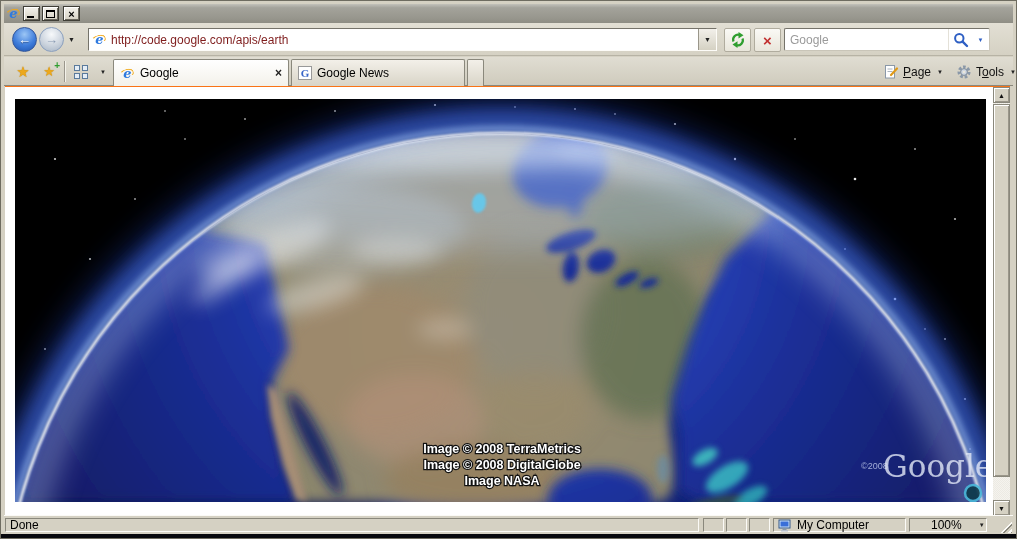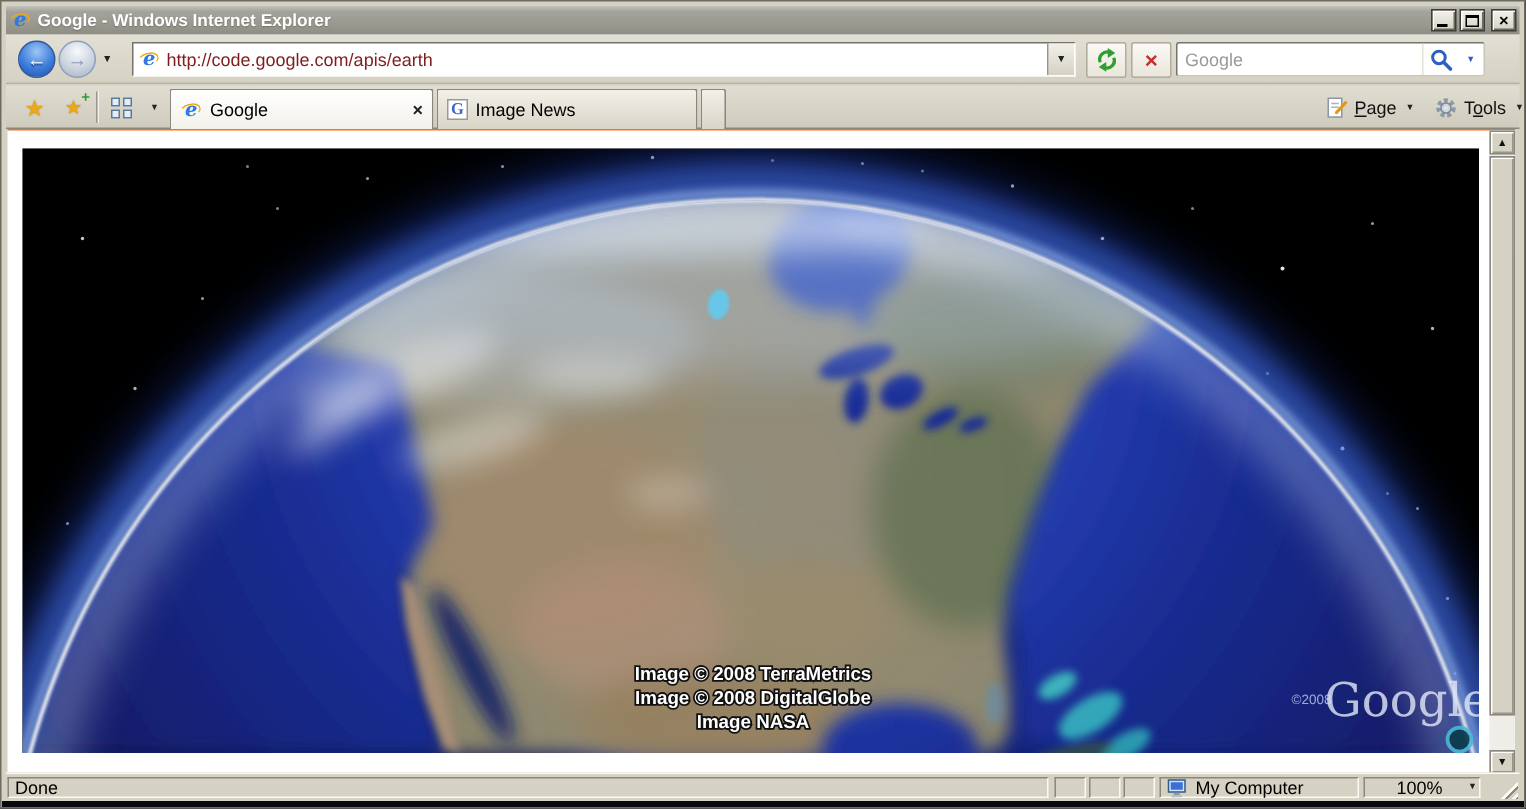--- a/index.html
+++ b/index.html
@@ -149,21 +149,20 @@
 </style>
 </head>
 <body>
 
 <div class="win">
 
   <div class="titlebar">
     <span class="ie-ico">
         <span>e</span>
       </span>
-    <span class="ttl">Google - Windows Internet Explorer</span>
     <span class="winbtn">
         <span class="g-min"></span>
       </span>
     <span class="winbtn">
         <span class="g-max"></span>
       </span>
     <span class="winbtn close">
         <span>×</span>
       </span>
   </div>
@@ -238,21 +237,21 @@
       <span class="ie-ico favicon">
           <span>e</span>
         </span>
       <span class="lbl">Google</span>
       <span class="tab-close">×</span>
     </div>
     <div class="tab inactive">
       <span class="g-fav favicon">
           <span>G</span>
         </span>
-      <span class="lbl">Image News</span>
+      <span class="lbl">Google News</span>
     </div>
     <div class="tab stub"></div>
 
     <div class="cmdbtn page-btn">
       <svg width="15" height="16" viewBox="0 0 15 16">
         <rect x="1.5" y="1.5" width="9" height="12.5" fill="#fff" stroke="#8a98a8" stroke-width="1"></rect>
         <line x1="3.5" y1="5" x2="8.5" y2="5" stroke="#aab4be" stroke-width="1"></line>
         <line x1="3.5" y1="7.5" x2="8.5" y2="7.5" stroke="#aab4be" stroke-width="1"></line>
         <line x1="7" y1="11" x2="13" y2="4.5" stroke="#e09a18" stroke-width="2.2" stroke-linecap="round"></line>
       </svg>

